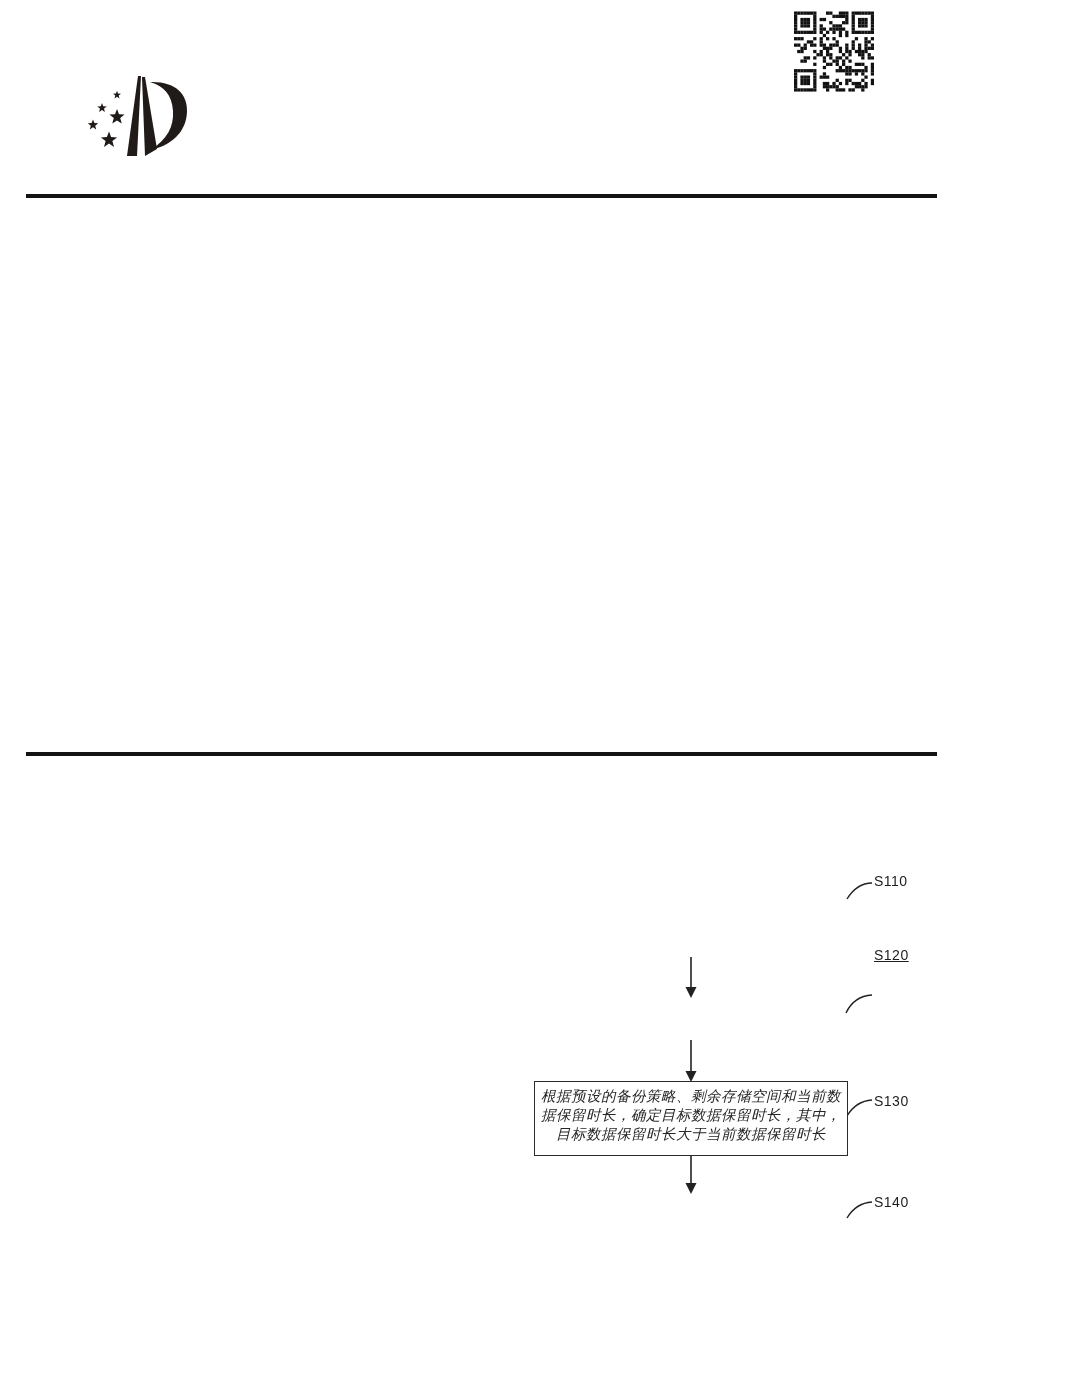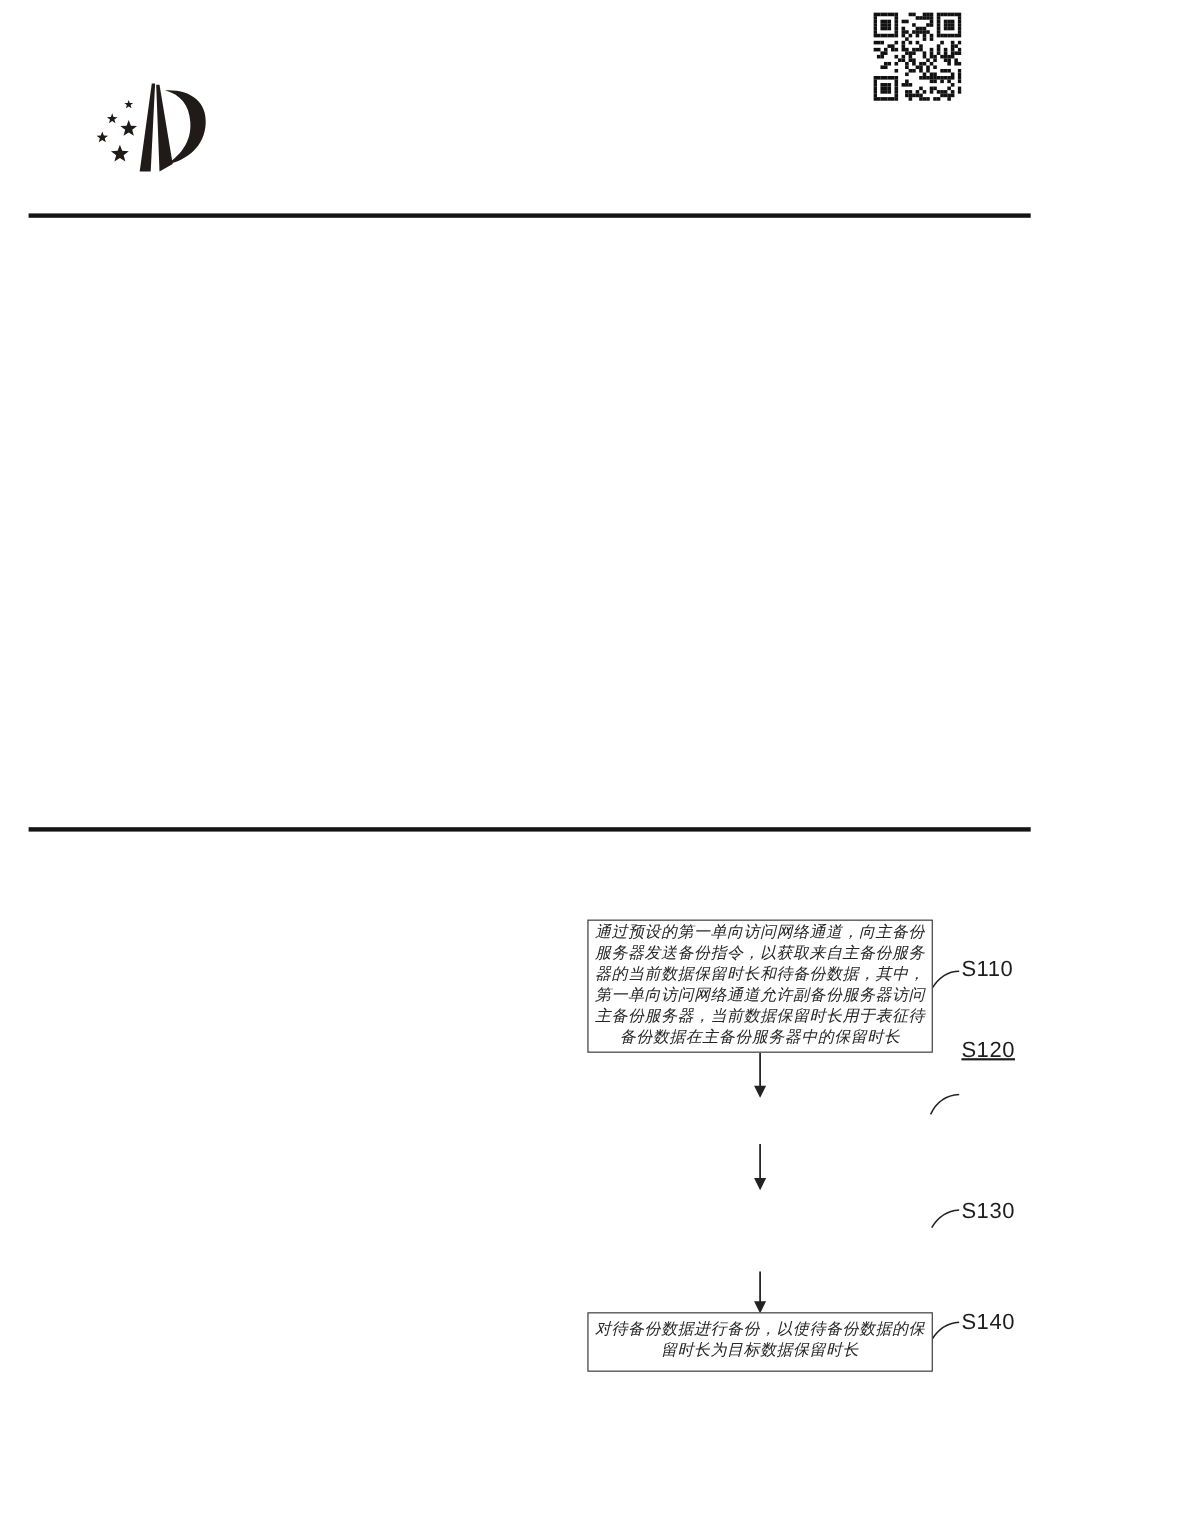--- a/index.html
+++ b/index.html
@@ -12,21 +12,21 @@
   .rule-bottom{top:752px;}
   .flow-overlay{position:absolute;left:0;top:0;width:1076px;height:1399px;pointer-events:none;}
   .step-box{position:absolute;left:534px;width:314px;border:1.6px solid #2b2b2b;background:#ffffff;
             box-sizing:border-box;color:#262626;font-size:14.5px;font-style:italic;}
   .step-line{text-align:center;white-space:nowrap;line-height:19px;letter-spacing:0.5px;}
   .box-s110{top:836px;height:121px;padding-top:2px;}
   .box-s120{top:997px;height:42px;display:flex;align-items:center;justify-content:center;}
   .box-s130{top:1081px;height:75px;padding-top:5px;}
   .box-s140{top:1193px;height:54px;padding-top:6px;}
   .step-label{position:absolute;left:874px;font-family:"Liberation Sans",sans-serif;
-              font-style:normal;font-size:20px;line-height:15px;color:#1d1d1d;letter-spacing:0.5px;}
+              font-style:normal;font-size:14px;line-height:15px;color:#1d1d1d;letter-spacing:0.5px;}
   .lbl-s110{top:874px;}
   .lbl-s120{top:948px;text-decoration:underline;}
   .lbl-s130{top:1094px;}
   .lbl-s140{top:1195px;text-align:right;}
 </style>
 </head>
 <body>
 
 <div class="page">
 
@@ -345,34 +345,27 @@
       <path d="M847,1116 Q856,1101 872,1100" stroke-width="1.4"></path>
       <path d="M847,1218 Q856,1203 872,1202" stroke-width="1.4"></path>
     </g>
     <g fill="#222222">
       <polygon points="685.5,987 696.5,987 691,998"></polygon>
       <polygon points="685.5,1071 696.5,1071 691,1082"></polygon>
       <polygon points="685.5,1183 696.5,1183 691,1194"></polygon>
     </g>
   </svg>
 
-  <div class="step-box box-s110">
-    <div class="step-line">通过预设的第一单向访问网络通道，向主备份</div>
-    <div class="step-line">服务器发送备份指令，以获取来自主备份服务</div>
-    <div class="step-line">器的当前数据保留时长和待备份数据，其中，</div>
-    <div class="step-line">第一单向访问网络通道允许副备份服务器访问</div>
-    <div class="step-line">主备份服务器，当前数据保留时长用于表征待</div>
-    <div class="step-line">备份数据在主备份服务器中的保留时长</div>
+
+
+  <div class="step-box box-s130">
+    <div class="step-line">根据预设的备份策略、剩余存储空间和当前数</div>
+    <div class="step-line">据保留时长，确定目标数据保留时长，其中，</div>
+    <div class="step-line">目标数据保留时长大于当前数据保留时长</div>
   </div>
 
-
-
-  <div class="step-box box-s140">
-    <div class="step-line">对待备份数据进行备份，以使待备份数据的保</div>
-    <div class="step-line">留时长为目标数据保留时长</div>
-  </div>
 
   <div class="step-label lbl-s110">S110</div>
   <div class="step-label lbl-s120">S120</div>
   <div class="step-label lbl-s130">S130</div>
   <div class="step-label lbl-s140">S140</div>
 
 </div>
 
 </body></html>

